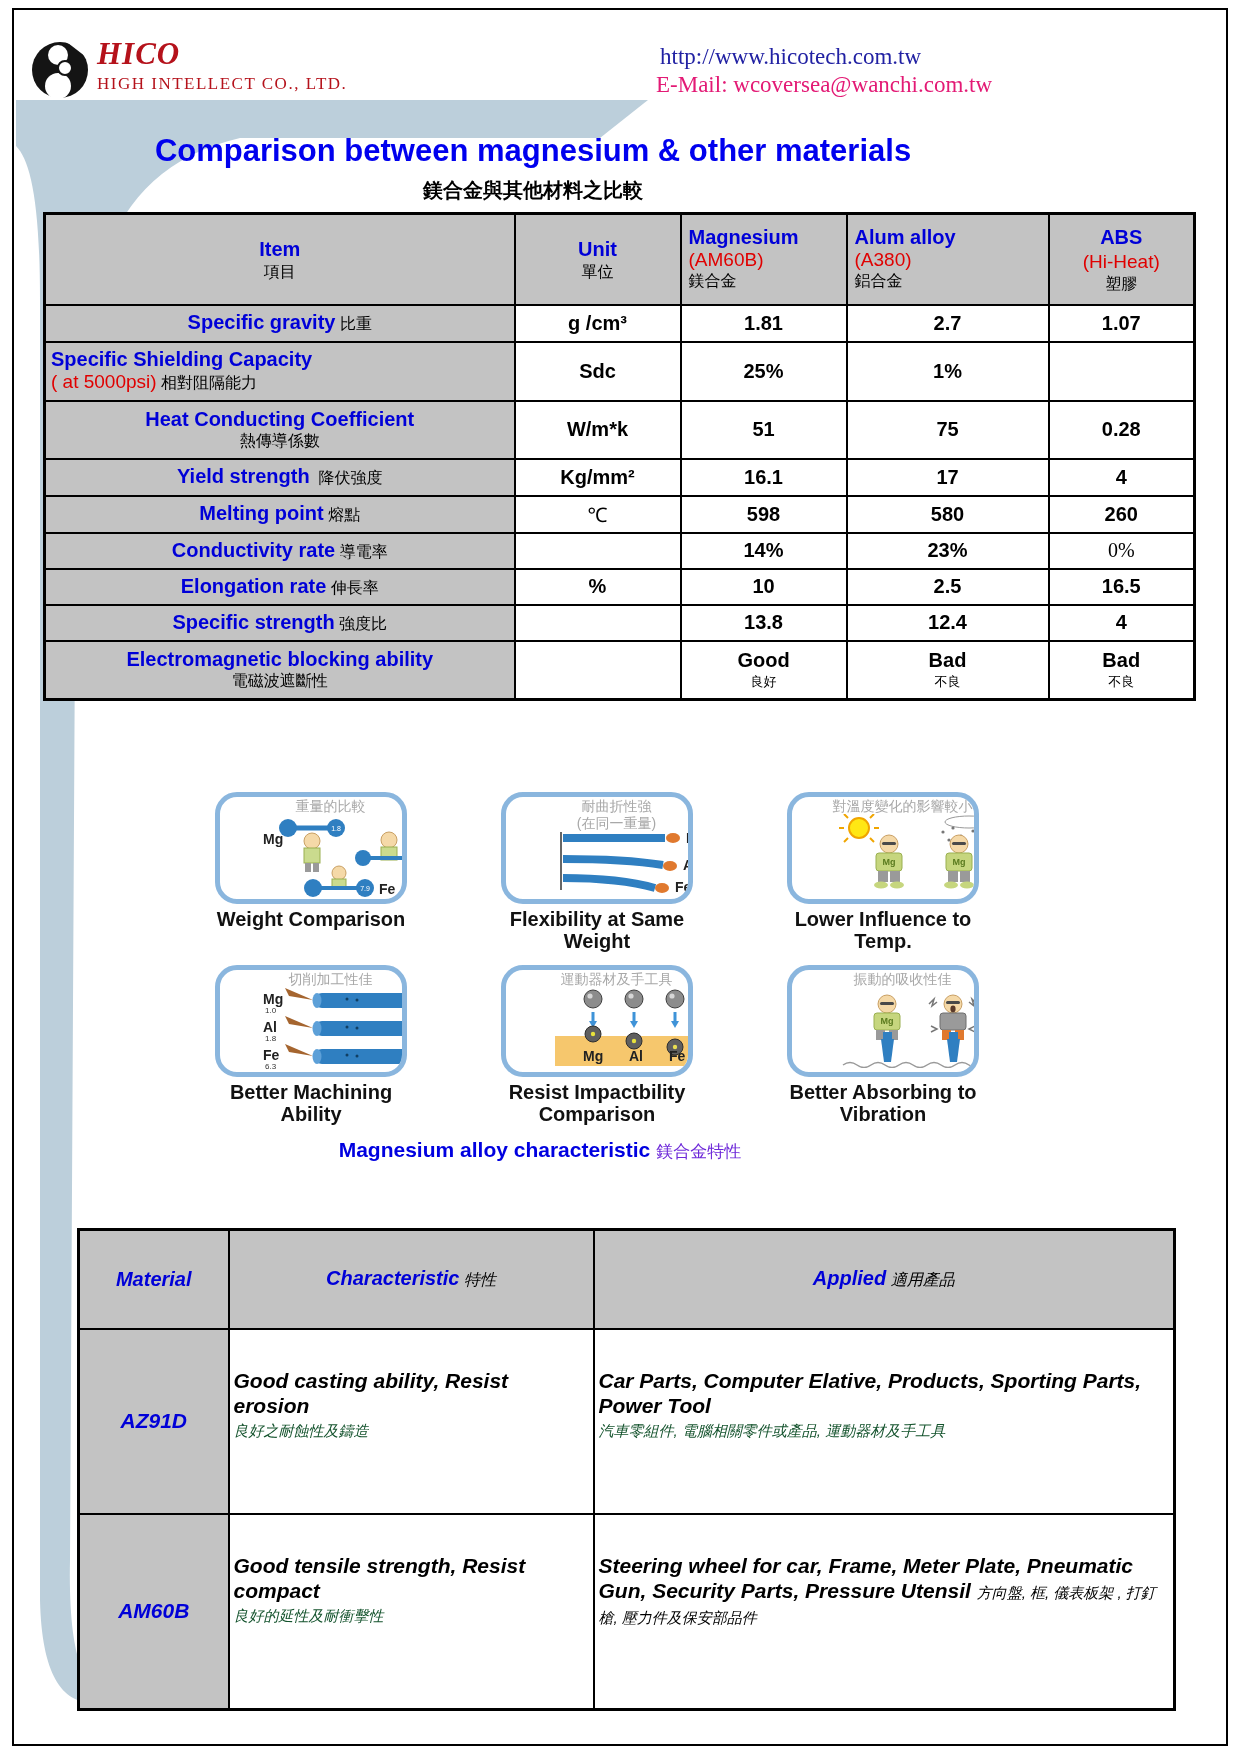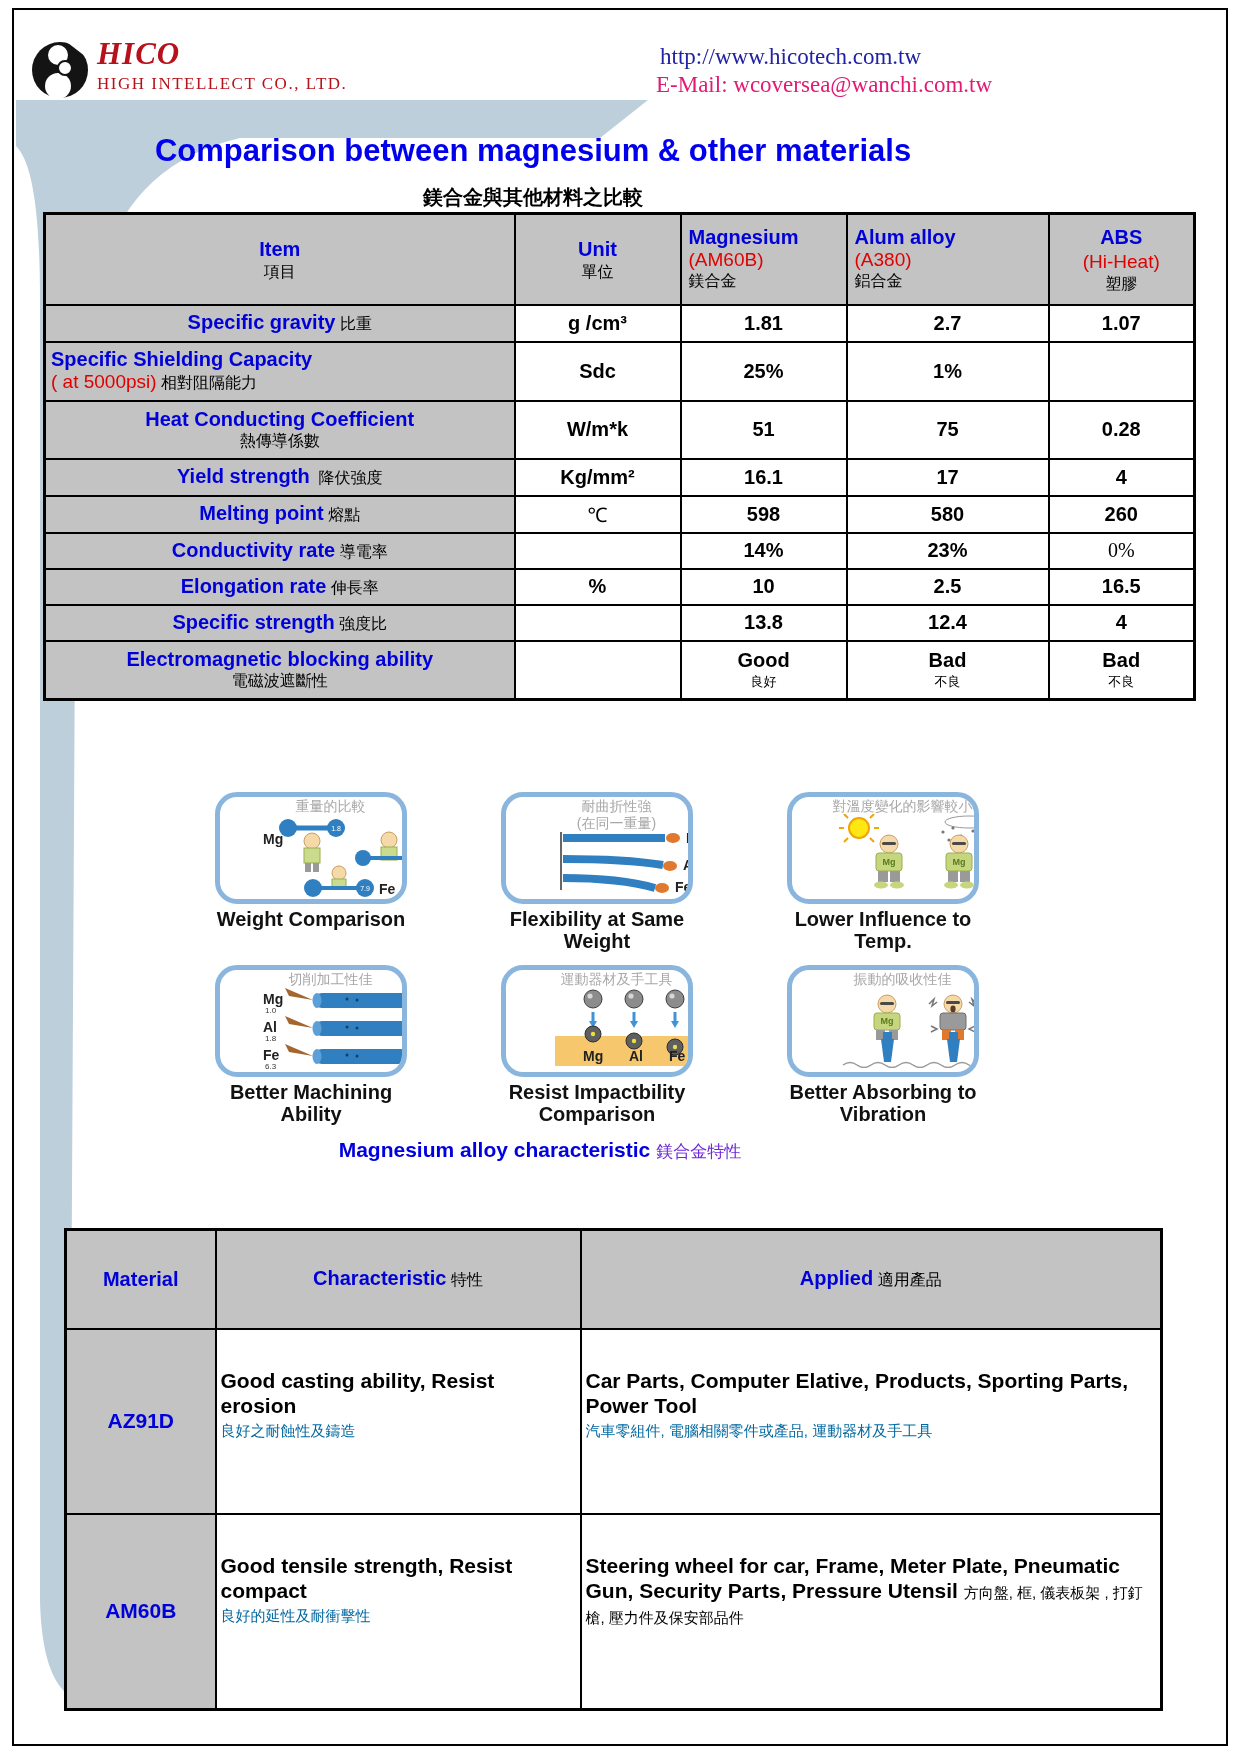--- a/index.html
+++ b/index.html
@@ -11,21 +11,21 @@
 
   
   .brand-name{left:97px;top:36px;font-family:"Liberation Serif",serif;font-style:italic;font-weight:bold;font-size:31px;color:#b5121b;letter-spacing:1px;}
   .brand-co{left:97px;top:74px;font-family:Liberation Serif, serif;font-size:17px;color:#b5121b;letter-spacing:1.5px;}
   .link-web{left:660px;top:44px;font-family:"Liberation Serif",serif;font-size:23px;color:#2121a3;}
   .link-mail{left:656px;top:72px;font-family:"Liberation Serif",serif;font-size:23px;color:#e31a75;}
 
   
   .title-wrap{left:0;top:133px;width:1066px;text-align:center;}
   .title-en{font-size:31px;font-weight:bold;color:#0000ee;}
-  .title-zh{margin-top:15px;font-size:20px;font-weight:bold;color:#000;font-family:"Liberation Serif",serif;}
+  .title-zh{margin-top:8px;font-size:20px;font-weight:bold;color:#000;font-family:"Liberation Serif",serif;}
   .h2-wrap{left:0;top:1138px;width:1080px;text-align:center;}
   .h2-en{font-size:21px;font-weight:bold;color:#0000e0;}
   .h2-zh{font-size:17px;color:#6d28d9;margin-left:6px;}
 
   
   table{border-collapse:collapse;table-layout:fixed;}
   .cmp{left:43px;top:212px;width:1150px;border:3px solid #000;}
   .cmp td{border:2.5px solid #000;vertical-align:middle;padding:0 2px;}
   .gray{background:#c3c3c3;}
   .en{color:#0000d8;font-weight:bold;font-size:20px;}
@@ -35,28 +35,28 @@
   .hcell .line{line-height:1.25;}
   .matL{text-align:left;padding-left:7px !important;}
   .icell{text-align:center;}
   .icell.left{text-align:left;padding-left:5px !important;}
   .u{text-align:center;font-weight:bold;font-size:20px;background:#fff;margin-top:34px;}
   .v{text-align:center;font-weight:bold;font-size:20px;background:#fff;}
   .v .vsub{font-weight:normal;font-size:13px;margin-top:1px;}
   .sf{font-family:"Liberation Serif",serif;font-weight:normal;}
   .h91{height:91px}.h37{height:37px}.h59{height:59px}.h58{height:58px}.h36{height:36px}
 
-  .chr{left:64px;top:1228px;width:1096px;border:3px solid #000;}
+  .chr{left:77px;top:1228px;width:1096px;border:3px solid #000;font-style:italic;}
   .chr td{border:2.5px solid #000;padding:2px 4px;}
   .chr .hd{text-align:center;vertical-align:middle;}
   .mat-cell{text-align:center;vertical-align:middle;}
   .mat-cell .en{font-size:21px;}
   .body-cell{background:#fff;vertical-align:top;padding-top:38px !important;}
   .cEn{font-weight:bold;font-size:21px;line-height:1.2;color:#000;}
-  .cZh{font-size:15px;margin-top:4px;color:#0369a1;}
+  .cZh{font-size:15px;margin-top:4px;color:#14532d;}
   .inlineZh{font-weight:normal;font-size:15px;}
 
   
   .panels{left:168px;top:792px;width:860px;display:grid;grid-template-columns:repeat(3,286px);row-gap:12px;justify-items:center;z-index:2;position:absolute;}
   .panel{width:192px;text-align:center;}
   .pbox{box-sizing:border-box;width:192px;height:112px;border:5px solid #8ab6de;border-radius:22px;background:#fff;overflow:hidden;padding-left:39px;}
   .ptitle{font-size:14px;color:#a8a8a8;line-height:1.05;margin-top:2px;}
   .pcap{margin-top:4px;font-size:20px;font-weight:bold;color:#111;line-height:1.12;}
   .plabel{font-size:14px;font-weight:bold;fill:#222;font-family:"Liberation Sans",sans-serif;}
   .pnum{font-size:8px;fill:#333;font-family:"Liberation Sans",sans-serif;}

